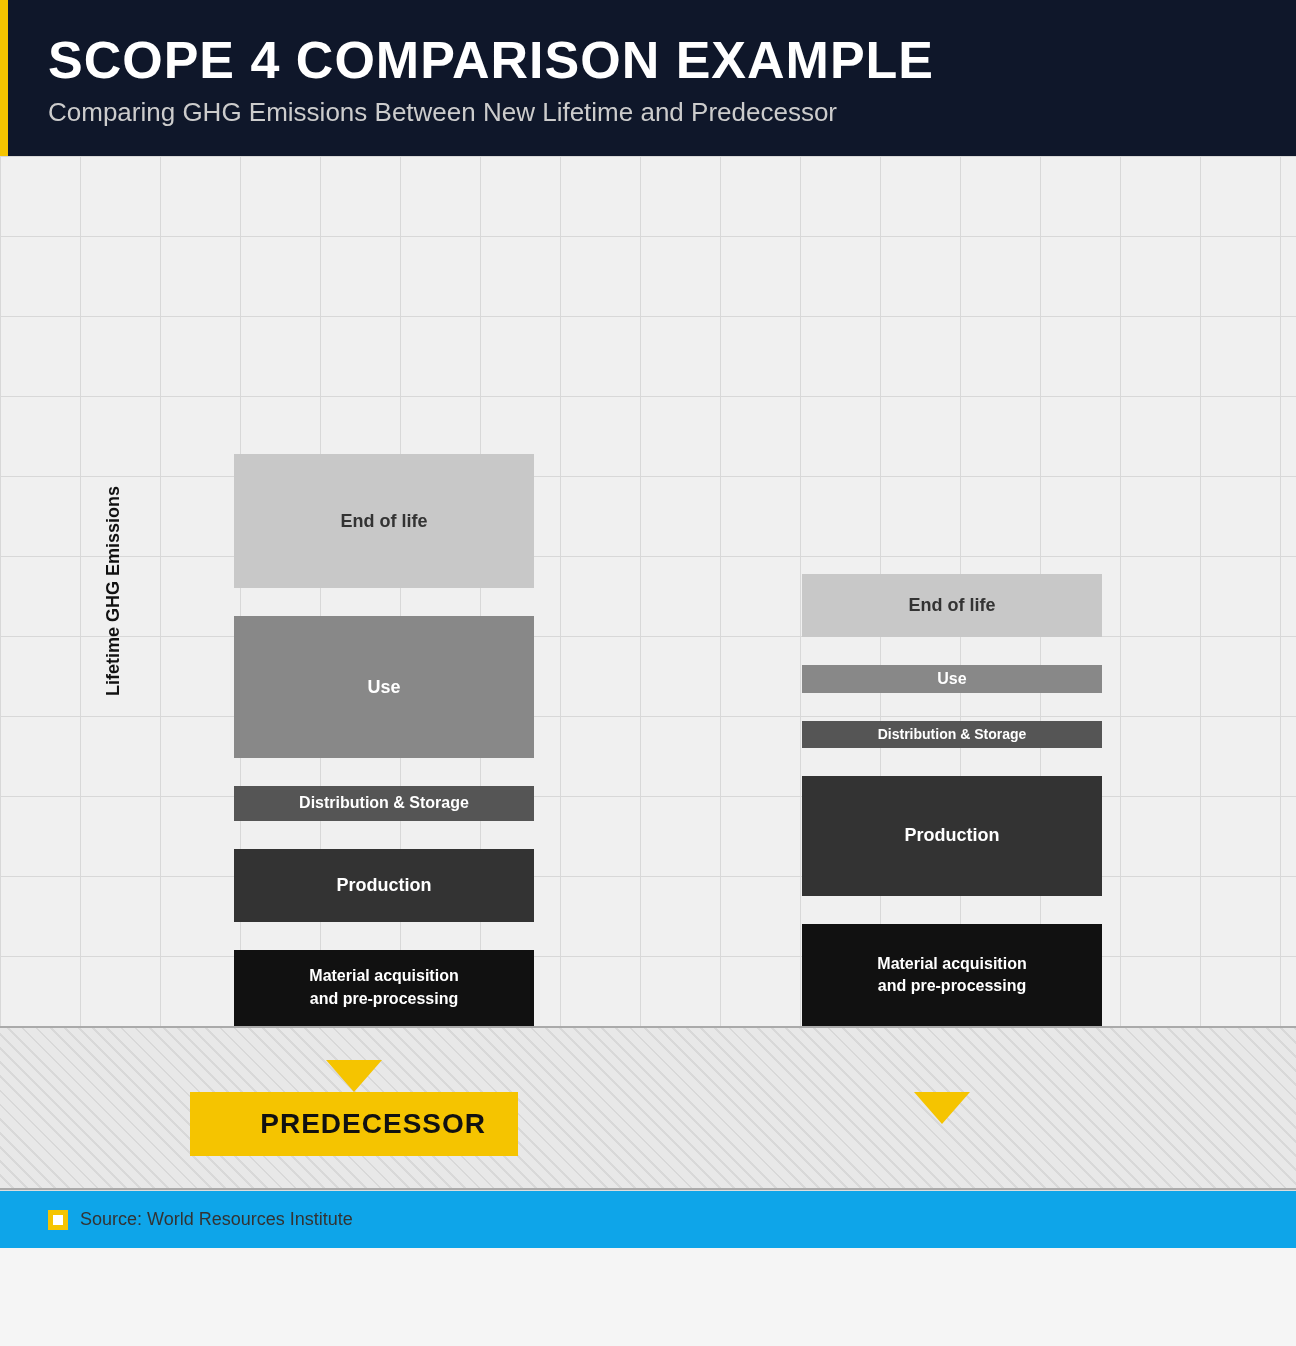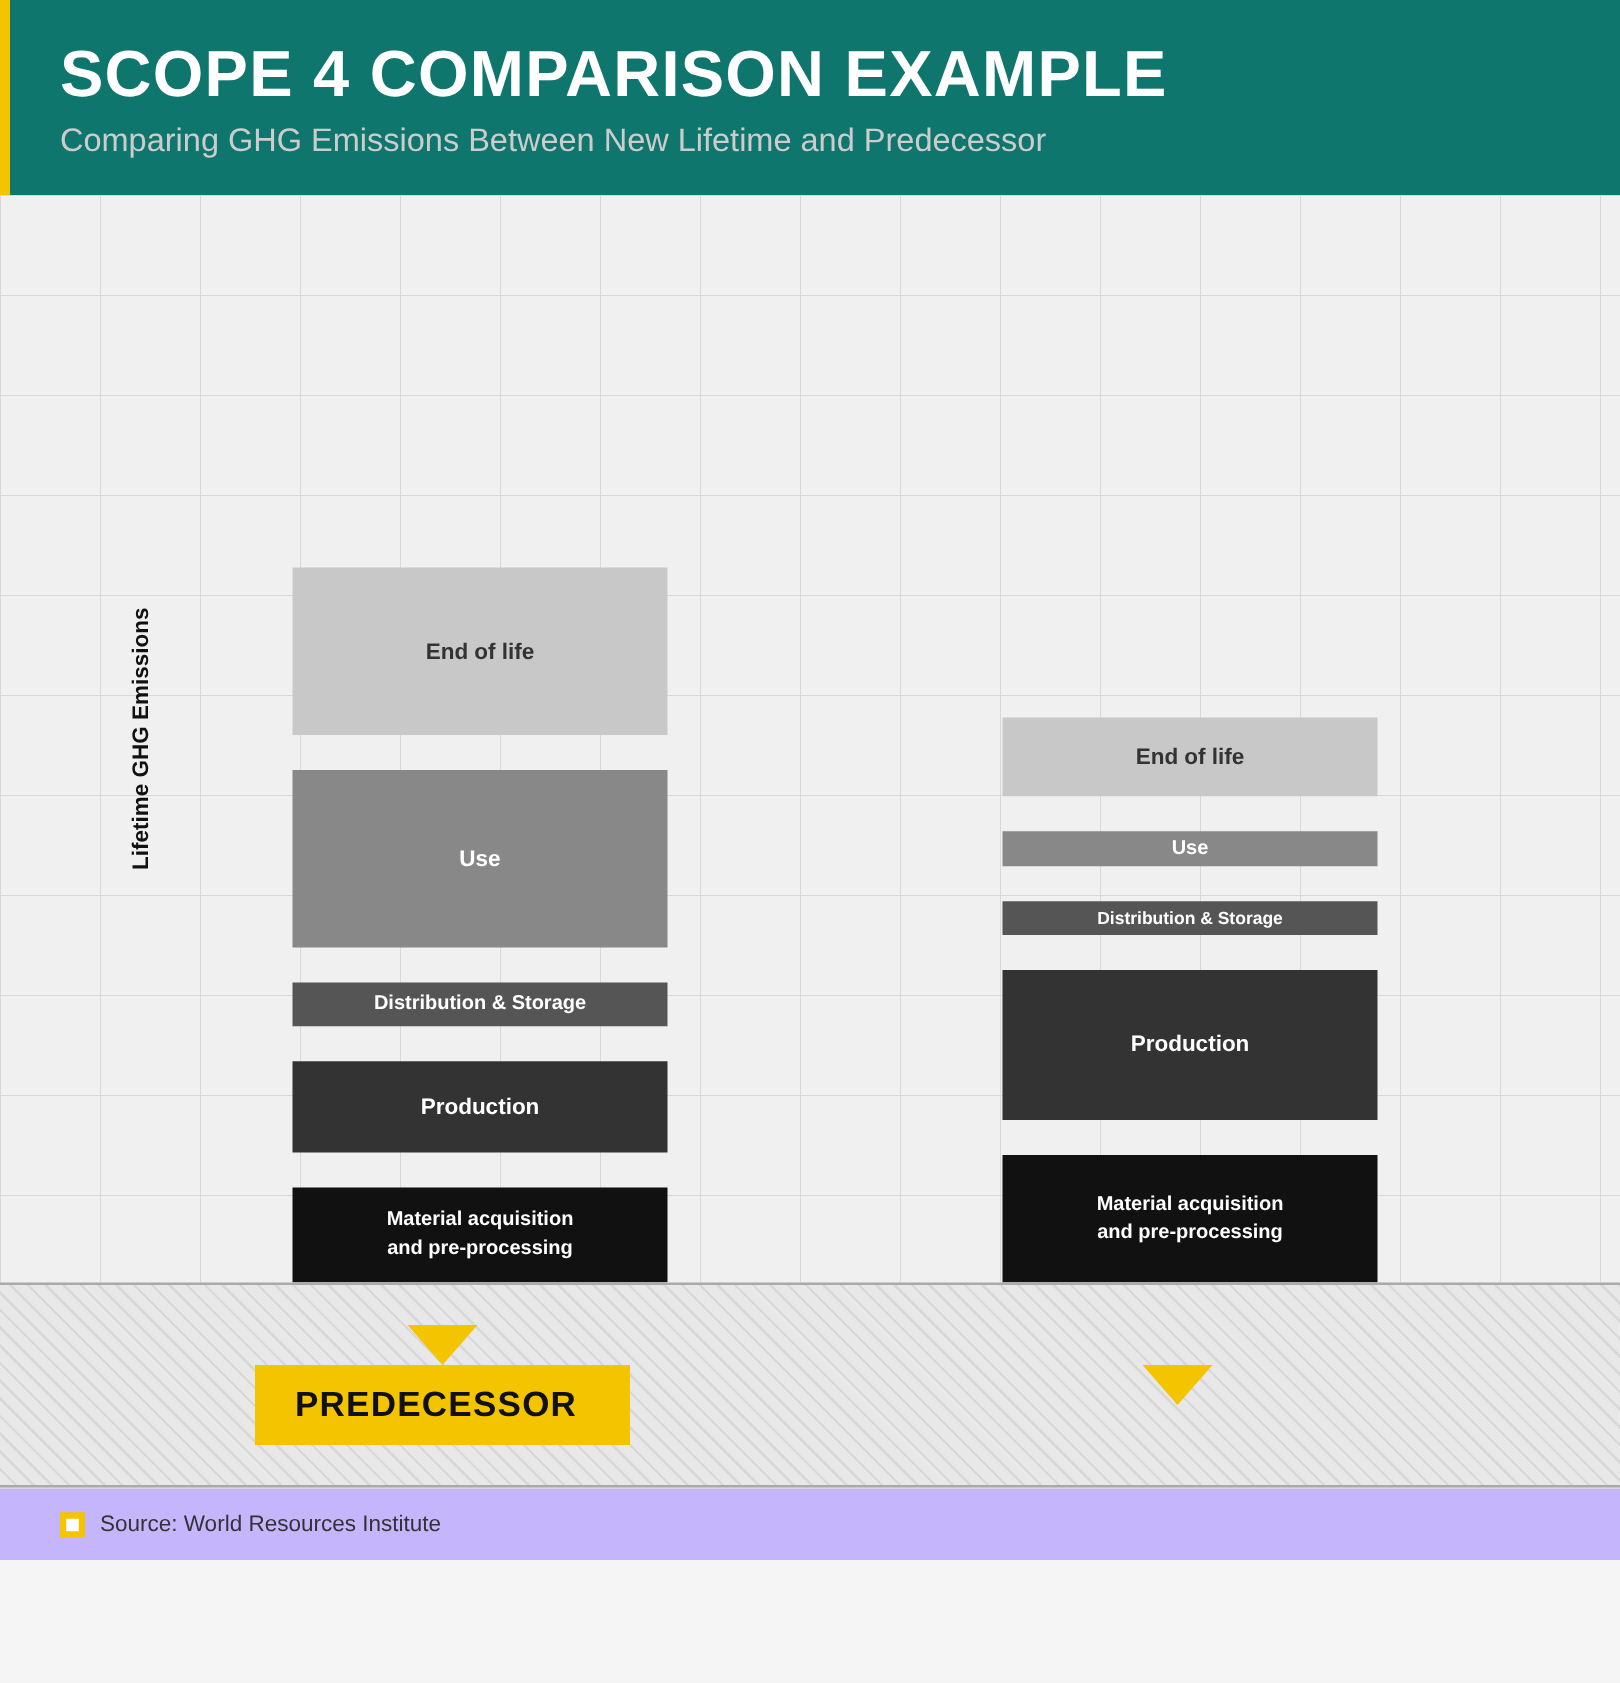--- a/index.html
+++ b/index.html
@@ -4,21 +4,21 @@
   <style>
     * { margin: 0; padding: 0; box-sizing: border-box; }
     body {
       width: 1296px;
       min-height: 1346px;
       background: #f5f5f5;
       font-family: 'Arial', sans-serif;
     }
 
     .header {
-      background: #0f766e;
+      background: #0f172a;
       padding: 32px 48px 28px 48px;
       position: relative;
     }
     .header-accent {
       position: absolute;
       left: 0;
       top: 0;
       width: 8px;
       height: 100%;
       background: #f5c400;
@@ -197,33 +197,33 @@
       height: 0;
       border-left: 28px solid transparent;
       border-right: 28px solid transparent;
       border-top: 32px solid #f5c400;
       margin-bottom: 0;
     }
 
     .label-box {
       background: #f5c400;
       padding: 16px 32px;
-      width: 300px;
-      text-align: left;
+      width: 328px;
+      text-align: right;
     }
 
     .label-text {
       font-size: 28px;
       font-weight: 900;
       color: #111111;
       letter-spacing: 1px;
     }
 
     .footer {
-      background: #c4b5fd;
+      background: #0ea5e9;
       padding: 18px 48px;
       display: flex;
       align-items: center;
       gap: 12px;
       border-top: 1px solid #dddddd;
     }
 
     .footer-icon {
       width: 20px;
       height: 20px;

